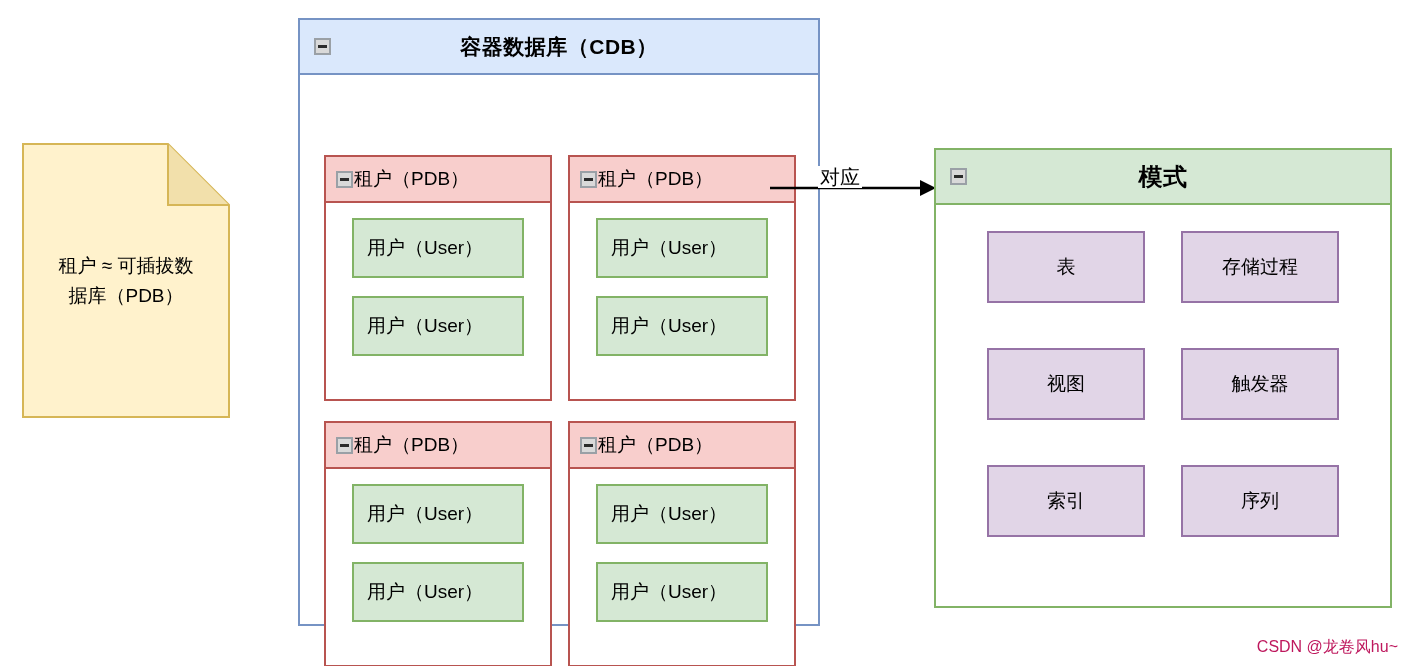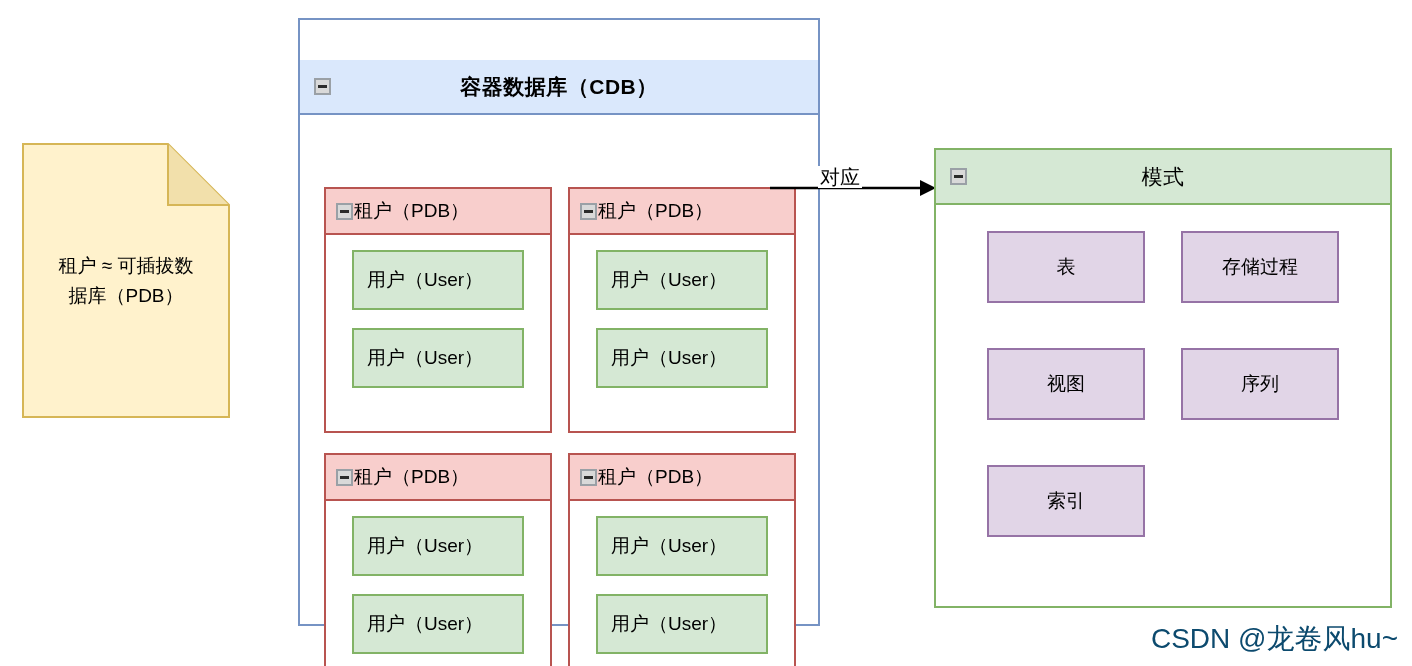--- a/index.html
+++ b/index.html
@@ -51,21 +51,20 @@
     background: #ffffff;
   }
   .cdb-header {
     position: relative;
     height: 53px;
     background: #dae8fc;
     border-bottom: 2px solid #7693c4;
     display: flex;
     align-items: center;
     justify-content: center;
-    margin-top: 40px;
   }
   .cdb-title {
     font-size: 21px;
     font-weight: bold;
     letter-spacing: 0.5px;
   }
   .cdb-body {
     position: relative;
     height: 551px;
   }
@@ -89,20 +88,21 @@
     background: #2b2b2b;
   }
   .cdb-header .collapse-icon { left: 14px; top: 18px; }
 
   
   .pdb {
     position: absolute;
     width: 224px; height: 242px;
     border: 2px solid #b85450;
     background: #ffffff;
+    margin-top: 8px;
   }
   .pdb-header {
     position: relative;
     height: 44px;
     background: #f8cecc;
     border-bottom: 2px solid #b85450;
     display: flex;
     align-items: center;
   }
   .pdb-header .collapse-icon { position: static; margin-left: 10px; flex: 0 0 auto; }
@@ -159,22 +159,22 @@
     position: relative;
     height: 53px;
     background: #d5e8d4;
     border-bottom: 2px solid #82b366;
     display: flex;
     align-items: center;
     justify-content: center;
   }
   .schema-header .collapse-icon { left: 14px; top: 18px; }
   .schema-title {
-    font-size: 21px;
-    font-weight: normal;
+    font-size: 24px;
+    font-weight: bold;
     letter-spacing: 0.5px;
   }
   .schema-grid {
     display: grid;
     grid-template-columns: repeat(2, 158px);
     grid-template-rows: repeat(3, 72px);
     column-gap: 36px;
     row-gap: 45px;
     justify-content: center;
     padding-top: 26px;
@@ -184,22 +184,22 @@
     background: #e1d5e7;
     display: flex;
     align-items: center;
     justify-content: center;
     font-size: 19px;
   }
 
   
   .watermark {
     right: 14px; bottom: 8px;
-    font-size: 28px;
-    color: #0c4a6e;
+    font-size: 16px;
+    color: #be185d;
     white-space: nowrap;
   }
 </style>
 </head>
 <body>
 
 <div id="canvas">
 
   <div class="abs note">
     <svg width="208" height="275" viewBox="0 0 208 275">
@@ -274,20 +274,21 @@
 
   <div class="abs schema">
     <div class="schema-header">
       <span class="collapse-icon"></span>
       <span class="schema-title">模式</span>
     </div>
     <div class="schema-grid">
       <div class="schema-item">表</div>
       <div class="schema-item">存储过程</div>
       <div class="schema-item">视图</div>
+      <div class="schema-item">触发器</div>
+      <div class="schema-item">索引</div>
       <div class="schema-item">序列</div>
-      <div class="schema-item">索引</div>
     </div>
   </div>
 
   <div class="abs watermark">CSDN @龙卷风hu~</div>
 
 </div>
 
 </body></html>

